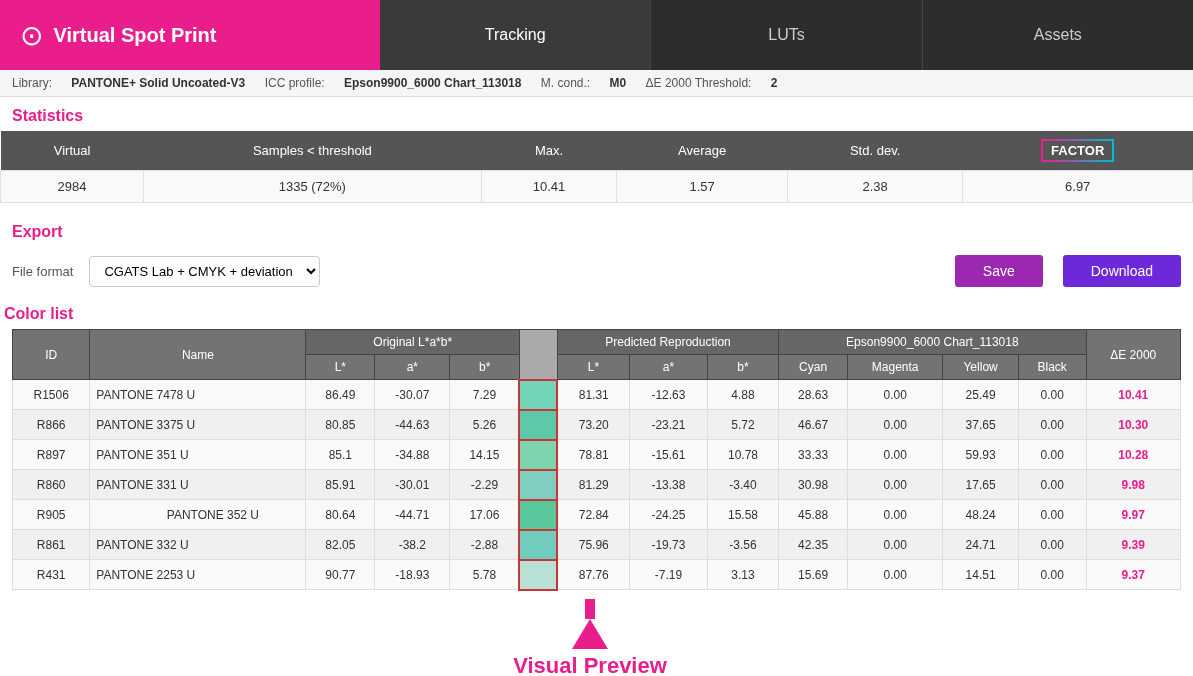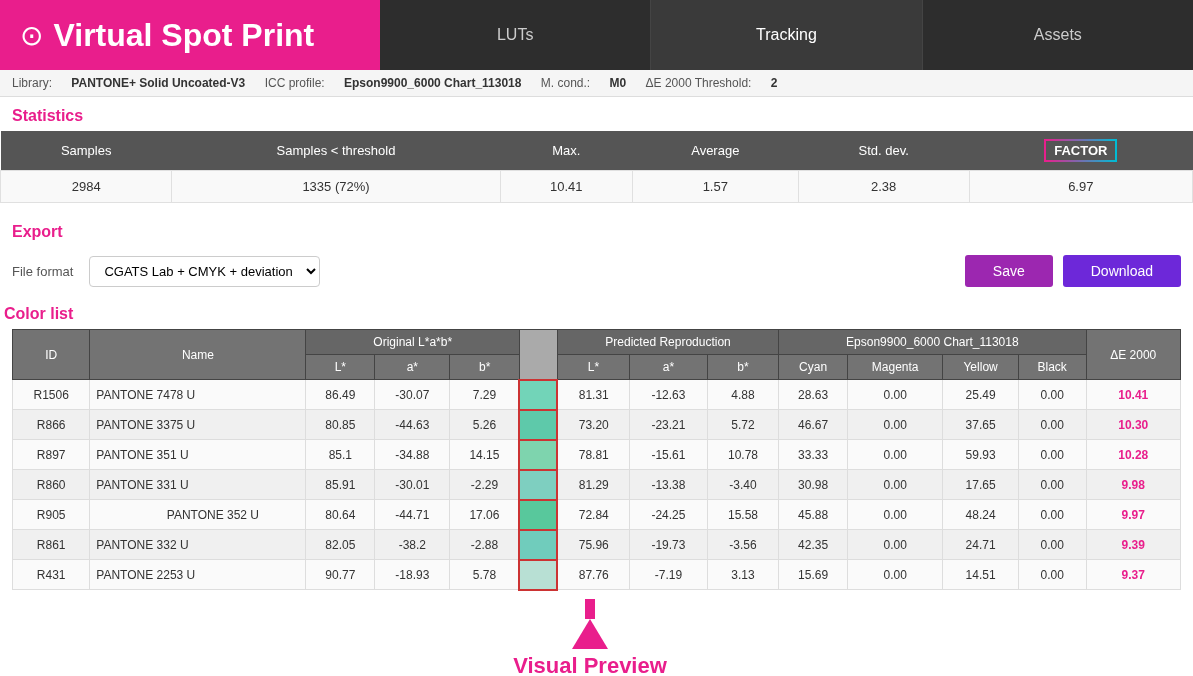--- a/index.html
+++ b/index.html
@@ -2,21 +2,21 @@
 <html><head>
   <meta charset="utf-8">
   <style>
     * { box-sizing: border-box; margin: 0; padding: 0; }
     body { font-family: Arial, sans-serif; font-size: 13px; background: #fff; color: #333; width: 1193px; }
 
     
     .header { display: flex; align-items: stretch; height: 70px; }
     .header-logo { background: #e91e8c; display: flex; align-items: center; padding: 0 20px; min-width: 380px; }
     .header-logo .logo-icon { color: #fff; font-size: 28px; margin-right: 10px; }
-    .header-logo .logo-text { color: #fff; font-size: 32px; font-weight: bold; }
+    .header-logo .logo-text { color: #fff; font-size: 20px; font-weight: bold; }
     .header-nav { background: #2d2d2d; display: flex; flex: 1; }
     .nav-item { flex: 1; display: flex; align-items: center; justify-content: center; color: #ccc; font-size: 16px; cursor: pointer; border-right: 1px solid #444; }
     .nav-item.active { color: #fff; background: #3a3a3a; }
     .nav-item:last-child { border-right: none; }
 
     
     .info-bar { background: #f5f5f5; border-bottom: 1px solid #ddd; padding: 6px 12px; font-size: 12px; color: #555; }
     .info-bar span { margin-right: 16px; }
     .info-bar .bold { font-weight: bold; color: #333; }
 
@@ -25,21 +25,21 @@
 
     
     .stats-table { width: 100%; border-collapse: collapse; margin: 0 0 0 0; }
     .stats-table th { background: #555; color: #fff; padding: 8px 12px; text-align: center; font-weight: normal; font-size: 13px; }
     .stats-table td { background: #f9f9f9; padding: 8px 12px; text-align: center; border: 1px solid #e0e0e0; font-size: 13px; }
 
     
     .export-section { padding: 8px 12px; display: flex; align-items: center; gap: 16px; margin-bottom: 4px; }
     .export-label { font-size: 13px; color: #555; }
     .file-format-select { padding: 6px 10px; border: 1px solid #ccc; border-radius: 4px; font-size: 13px; background: #fff; cursor: pointer; }
-    .export-buttons { display: flex; gap: 10px; margin-left: auto; }
+    .export-buttons { display: flex; gap: 20px; margin-left: auto; }
     .btn-save { background: #9c27b0; color: #fff; border: none; padding: 8px 28px; font-size: 14px; cursor: pointer; border-radius: 3px; }
     .btn-download { background: #6d28d9; color: #fff; border: none; padding: 8px 28px; font-size: 14px; cursor: pointer; border-radius: 3px; }
 
     
     .color-list-title { color: #e91e8c; font-size: 16px; font-weight: bold; padding: 6px 4px; }
     .color-table-wrap { padding: 0 12px; }
     .color-table { width: 100%; border-collapse: collapse; font-size: 12px; }
     .color-table th { background: #737373; color: #fff; padding: 5px 6px; text-align: center; font-weight: normal; border: 1px solid #444; }
     .color-table th.group-header { background: #666; }
     .color-table td { padding: 5px 6px; text-align: center; border: 1px solid #ddd; background: #fff; }
@@ -55,43 +55,43 @@
   </style>
 </head>
 <body>
 
 <div class="header">
   <div class="header-logo">
     <span class="logo-icon">⊙</span>
     <span class="logo-text">Virtual Spot Print</span>
   </div>
   <div class="header-nav">
+    <div class="nav-item active">Tracking</div>
     <div class="nav-item">LUTs</div>
-    <div class="nav-item active">Tracking</div>
     <div class="nav-item">Assets</div>
   </div>
 </div>
 
 <div class="info-bar">
   <span>Library:</span>
   <span class="bold">PANTONE+ Solid Uncoated-V3</span>
   <span>ICC profile:</span>
   <span class="bold">Epson9900_6000 Chart_113018</span>
   <span>M. cond.:</span>
   <span class="bold">M0</span>
   <span>ΔE 2000 Threshold:</span>
   <span class="bold">2</span>
 </div>
 
 <div class="section-title">Statistics</div>
 <div>
   <table class="stats-table">
     <thead>
       <tr>
-        <th>Samples</th>
+        <th>Virtual</th>
         <th>Samples &lt; threshold</th>
         <th>Max.</th>
         <th>Average</th>
         <th>Std. dev.</th>
         <th>
           <span style="border: 2px solid; border-image: linear-gradient(90deg,#e91e8c,#00bcd4) 1; padding: 2px 8px; font-weight: bold; display: inline-block;">FACTOR</span>
         </th>
       </tr>
     </thead>
     <tbody>

